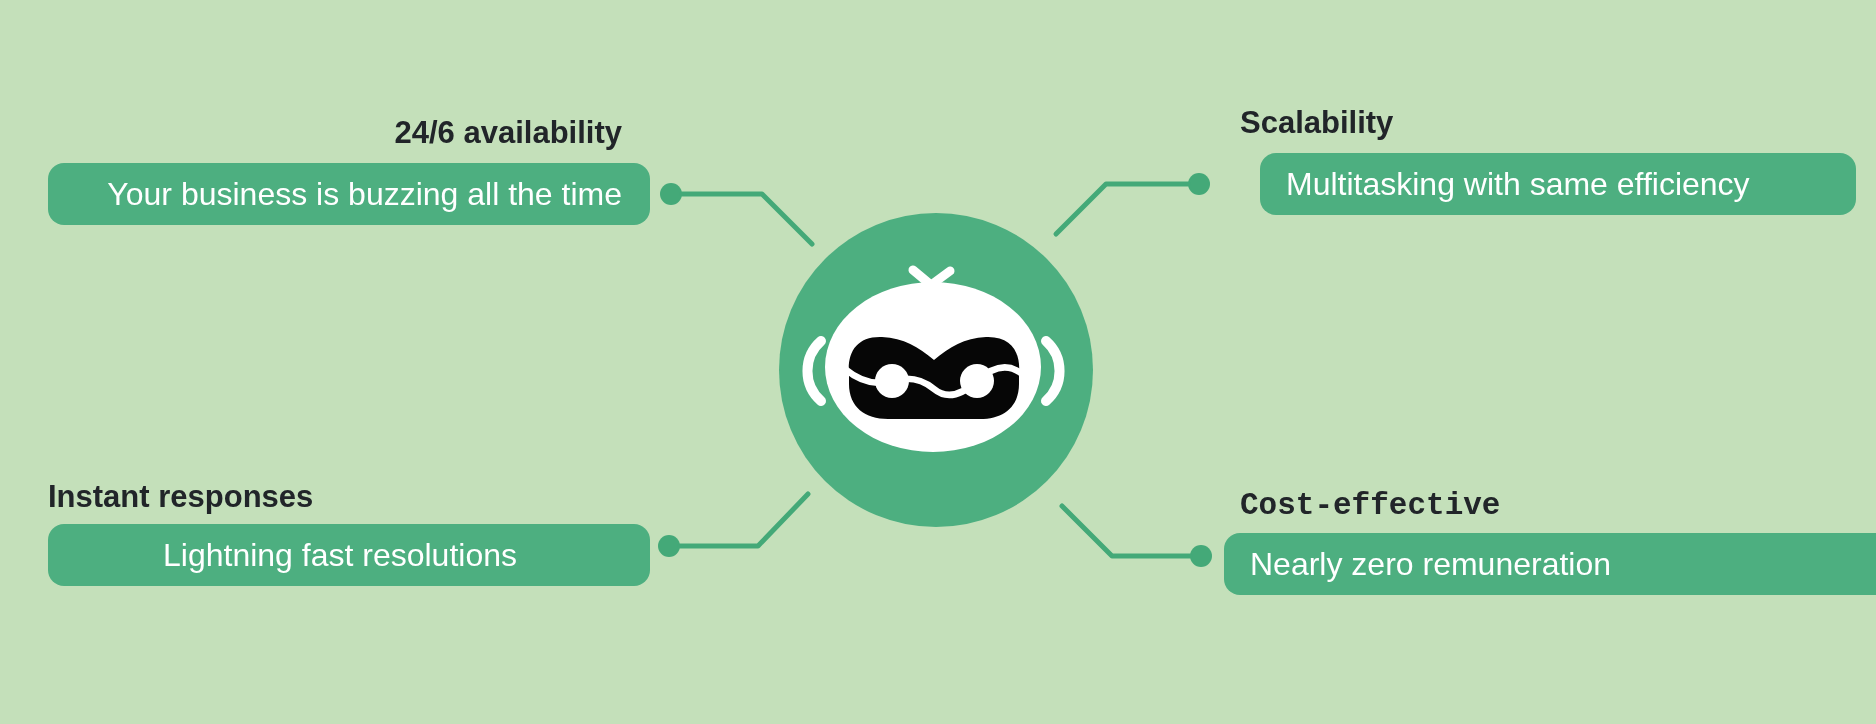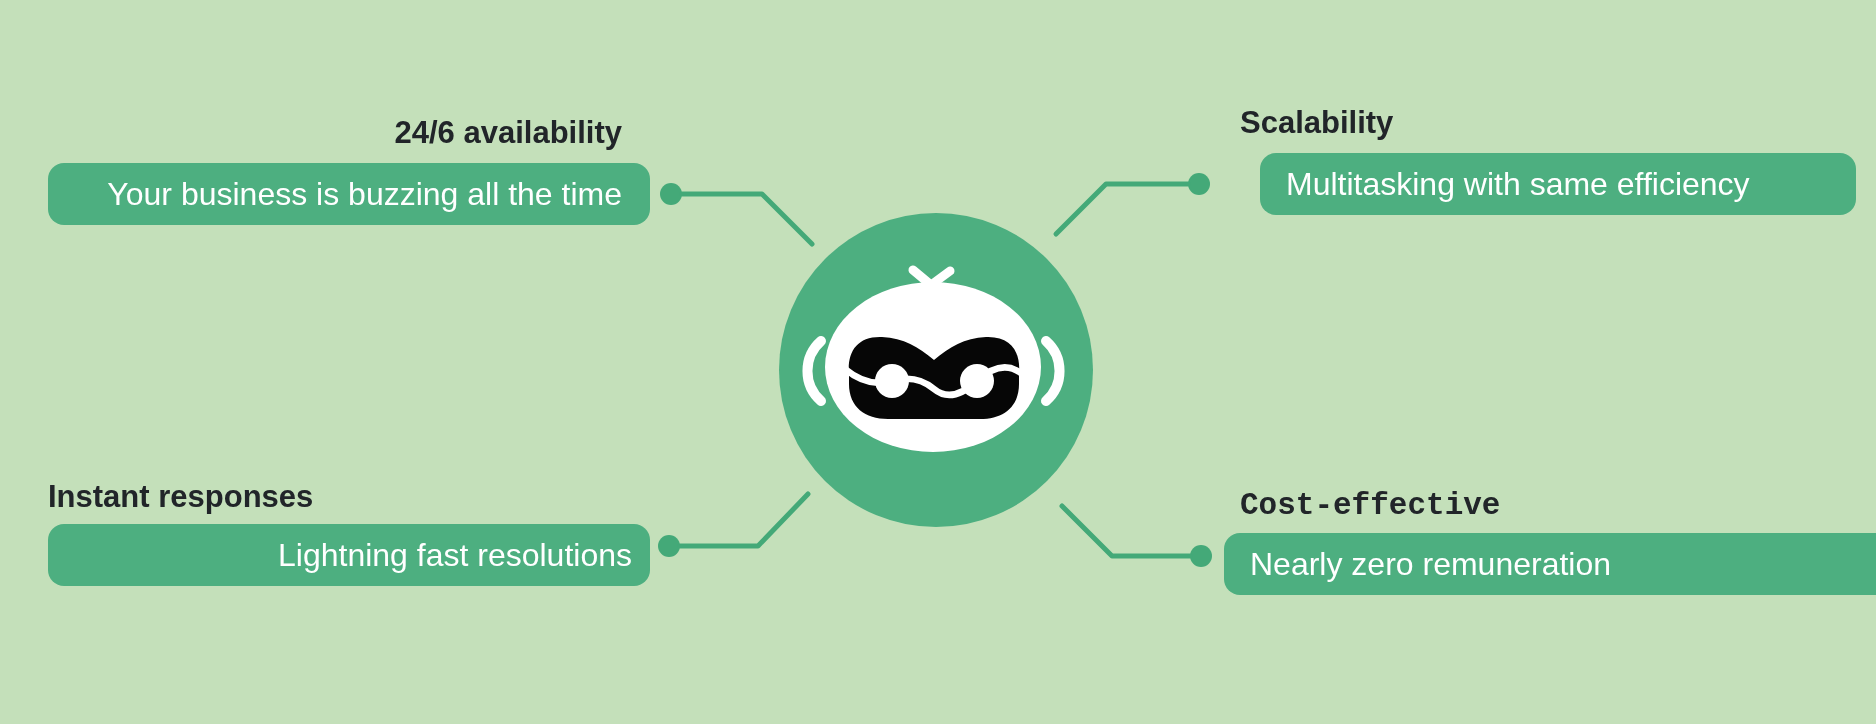--- a/index.html
+++ b/index.html
@@ -35,21 +35,21 @@
     background:var(--green);
     color:var(--pill_text);
     font-size:32px;line-height:62px;
     white-space:nowrap;
     box-sizing:border-box;
   }
 
   .pill-tl{left:48px;top:163px;width:602px;padding-right:28px;text-align:right;}
   .title-tl{left:48px;top:114px;width:574px;text-align:right;}
 
-  .pill-bl{left:48px;top:524px;width:602px;padding-right:18px;text-align:right;}
+  .pill-bl{left:48px;top:524px;width:602px;padding-right:18px;text-align:center;}
   .title-bl{left:48px;top:478px;width:566px;text-align:left;}
 
   .pill-tr{left:1224px;top:153px;width:596px;padding-left:26px;text-align:left;margin-left:36px;}
   .title-tr{left:1240px;top:104px;}
 
   .pill-br{left:1224px;top:533px;width:704px;padding-left:26px;text-align:left;}
   .title-br{left:1240px;top:487px;font-family:Liberation Mono, monospace;}
 
   
   .green-fill{fill:var(--green);}

